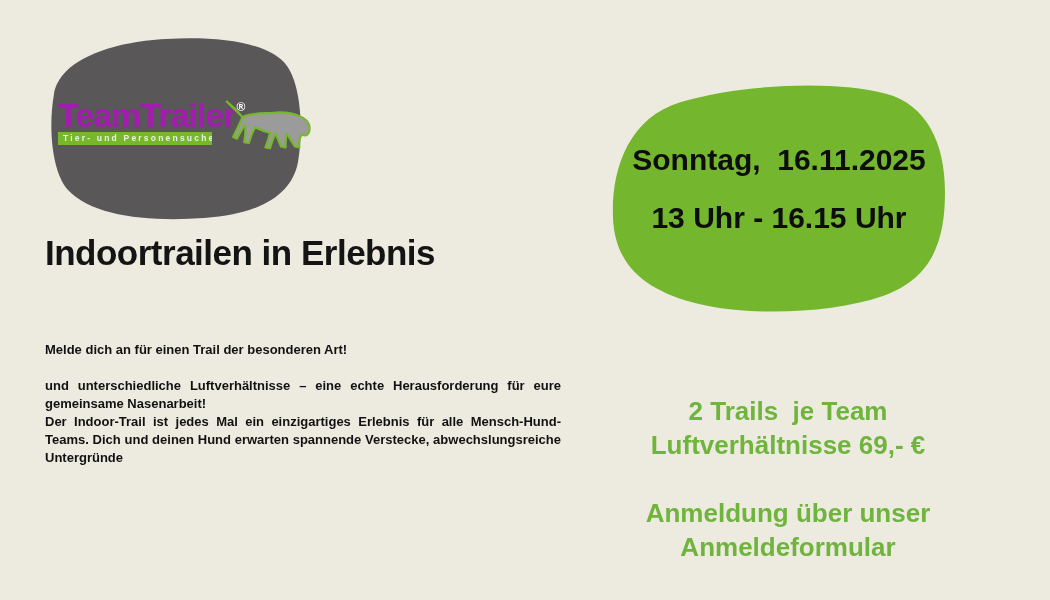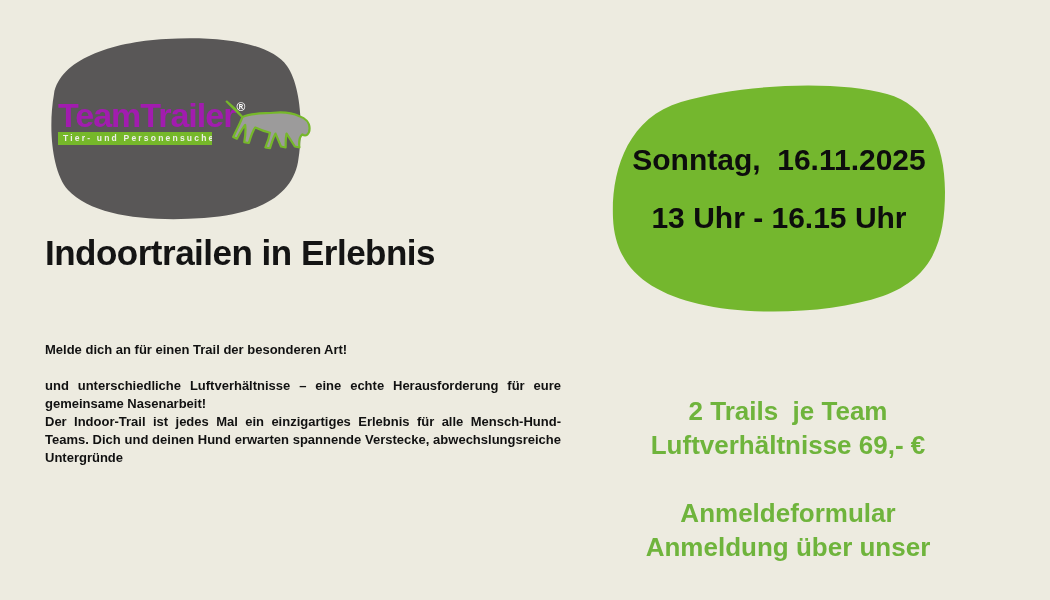--- a/index.html
+++ b/index.html
@@ -178,17 +178,17 @@
     <div class="date-text">
       <div class="pre">Sonntag,  16.11.2025</div>
       <div class="time-line">13 Uhr - 16.15 Uhr</div>
     </div>
   </div>
 
   <div class="info-text">
     <div class="pre">2 Trails  je Team</div>
     <div>Luftverhältnisse 69,- €</div>
     <div class="info-gap"></div>
+    <div>Anmeldung über unser</div>
     <div>Anmeldeformular</div>
-    <div>Anmeldung über unser</div>
   </div>
 
 </div>
 
 </body></html>

